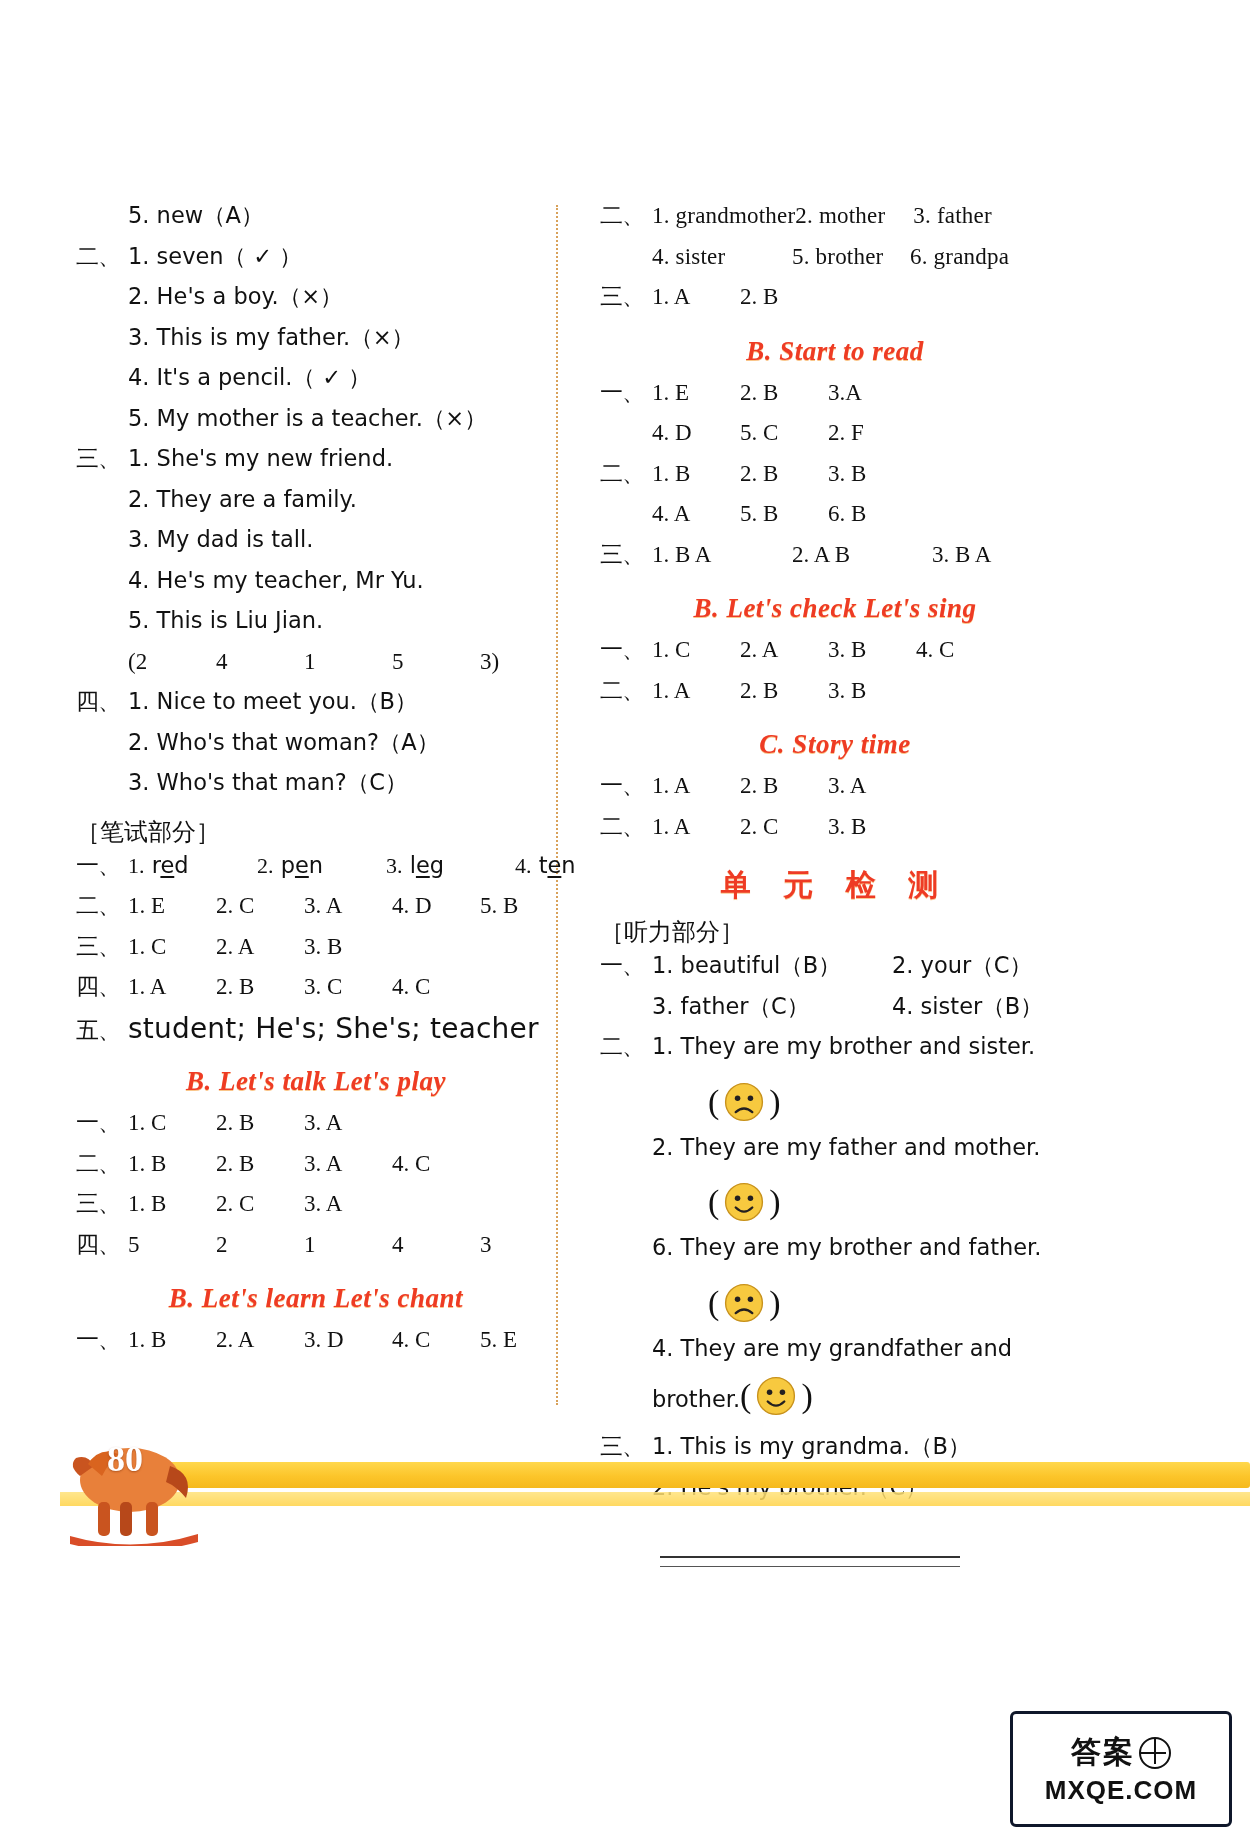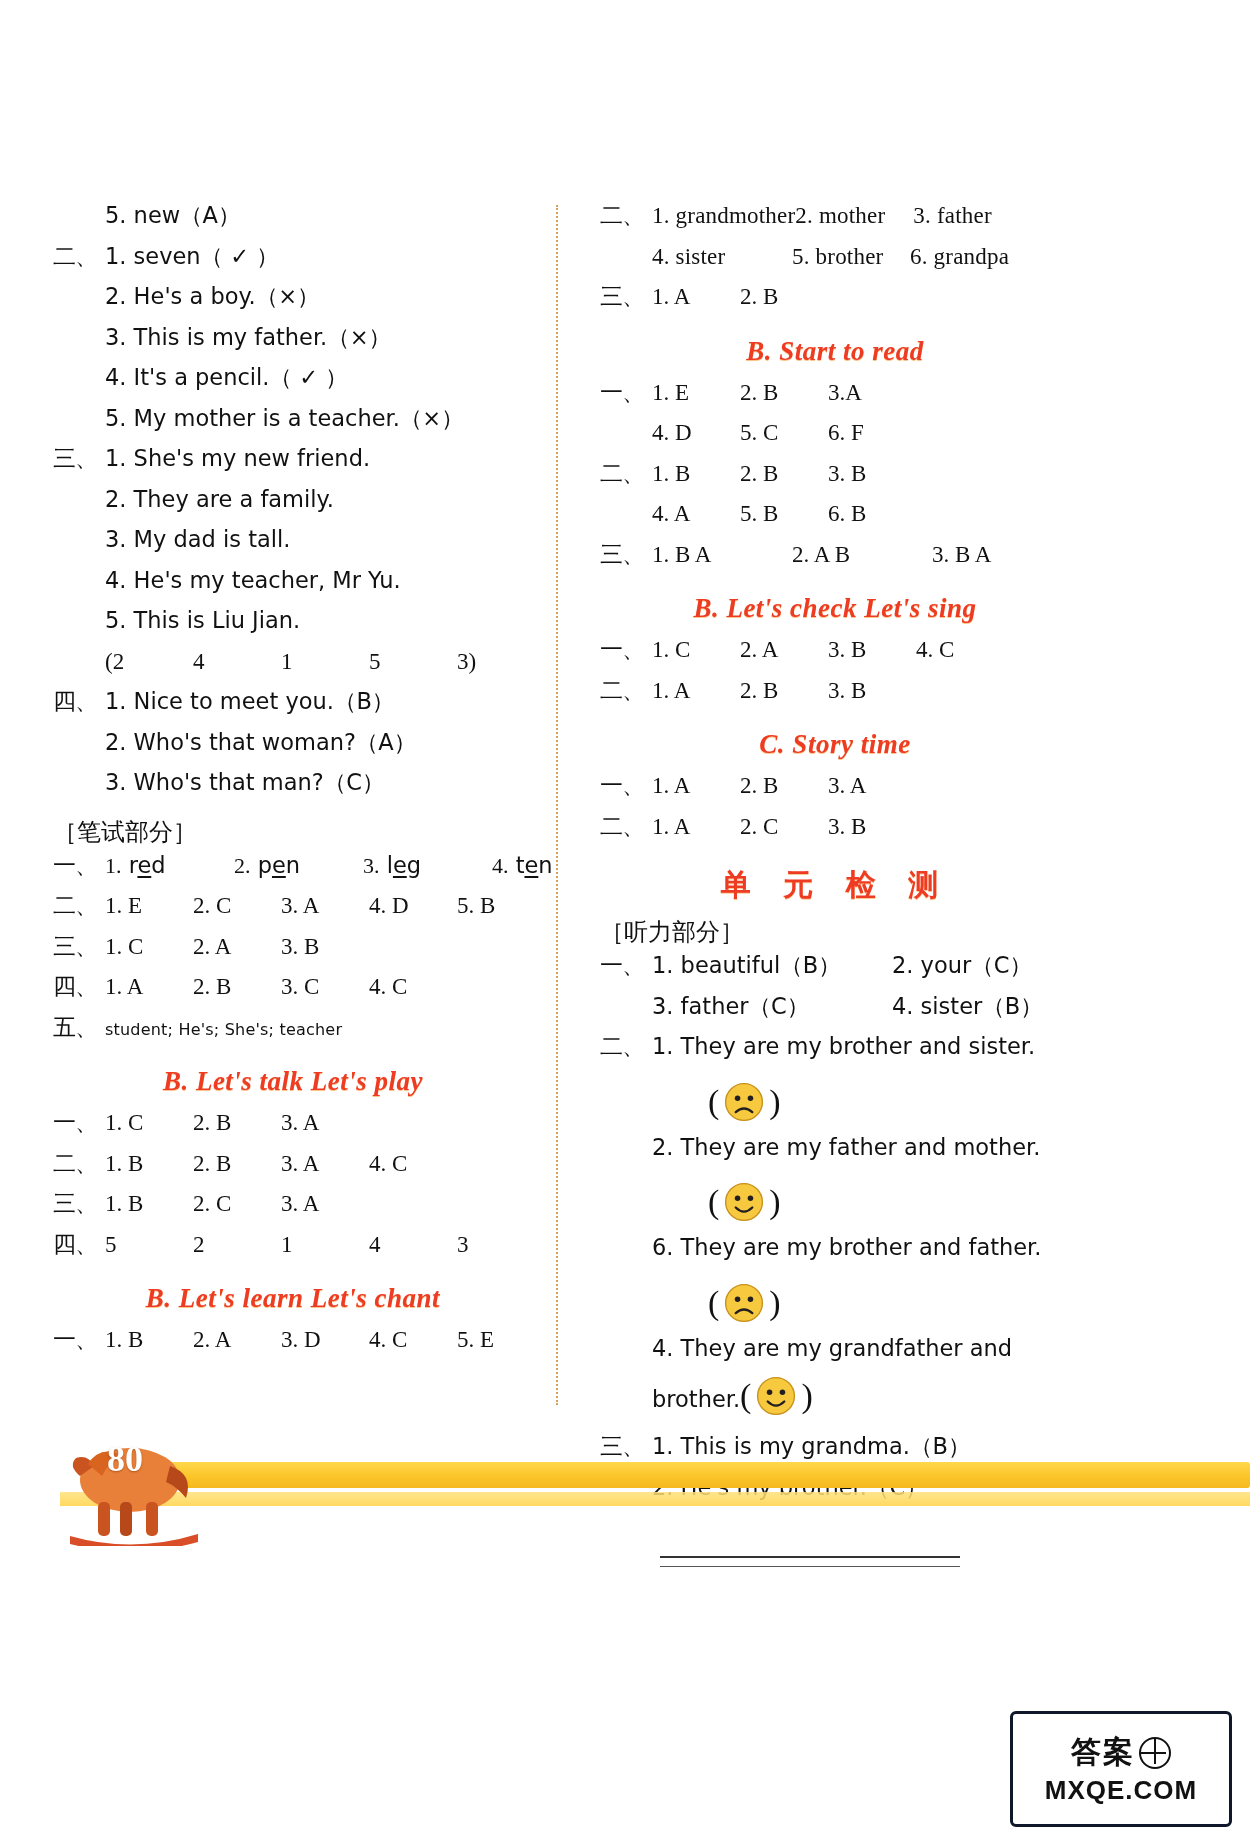--- a/index.html
+++ b/index.html
@@ -14,21 +14,21 @@
 
   
   .cols{
     position:absolute;
     left:0;top:200px;width:1250px;height:1230px;
   }
   .col{
     position:absolute;top:0;
     box-sizing:border-box;
   }
-  .col-left{left:53px;width:480px;}
+  .col-left{left:76px;width:480px;}
   .col-right{left:600px;width:470px;}
 
   .divider{
     position:absolute;
     left:556px;top:205px;
     width:0;height:1200px;
     border-left:2px dotted #d8a15a;
   }
 
   
@@ -43,21 +43,21 @@
     font-size:23px;
     color:#111;
     width:52px;
     flex:0 0 52px;
     letter-spacing:-1px;
   }
   .marker.blank{visibility:hidden;}
 
   .body-en{
     font-family:"DejaVu Sans", sans-serif;
-    font-size:16px;
+    font-size:28px;
     color:#111;
     letter-spacing:.2px;
   }
   .num{
     font-family:"Liberation Serif", serif;
     font-size:22px;
     color:#111;
   }
 
   
@@ -438,21 +438,21 @@
           <span class="ans">1. E</span>
           <span class="ans">2. B</span>
           <span class="ans">3.A</span>
         </span>
       </div>
       <div class="line">
         <span class="marker blank">一</span>
         <span class="ans-row">
           <span class="ans">4. D</span>
           <span class="ans">5. C</span>
-          <span class="ans">6. F</span>
+          <span class="ans">2. F</span>
         </span>
       </div>
       <div class="line">
         <span class="marker">二、</span>
         <span class="ans-row">
           <span class="ans">1. B</span>
           <span class="ans">2. B</span>
           <span class="ans">3. B</span>
         </span>
       </div>

